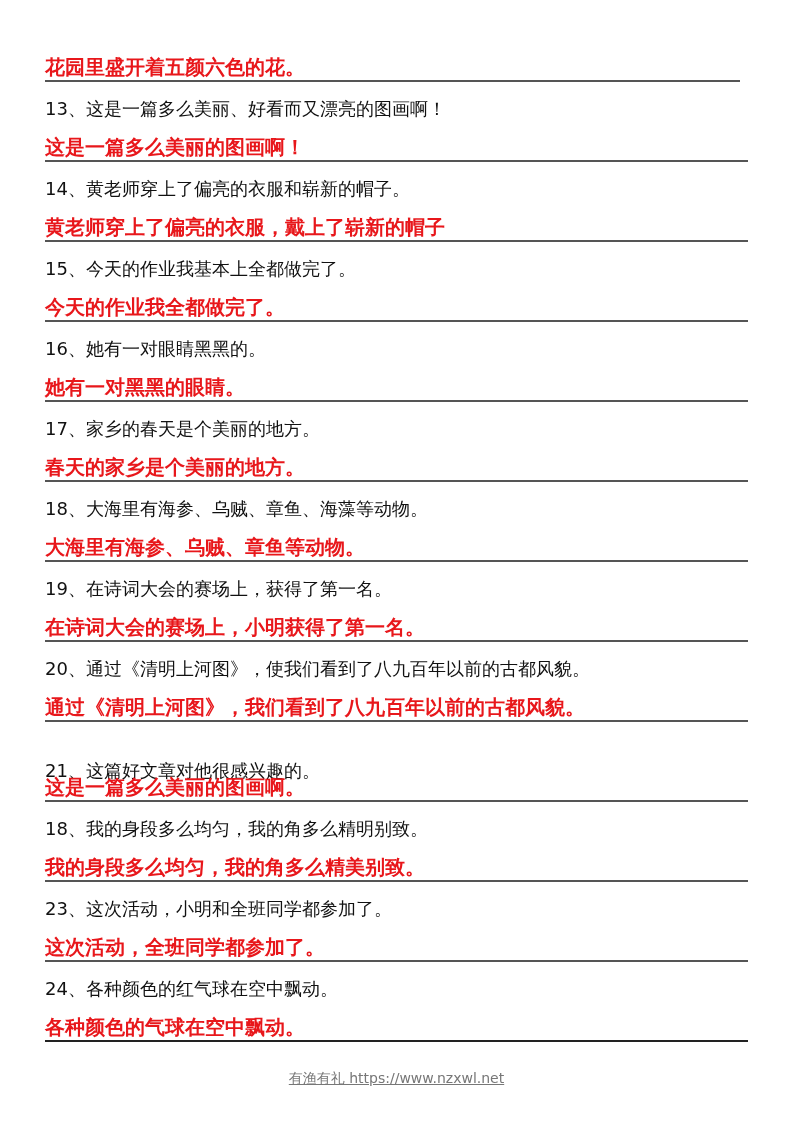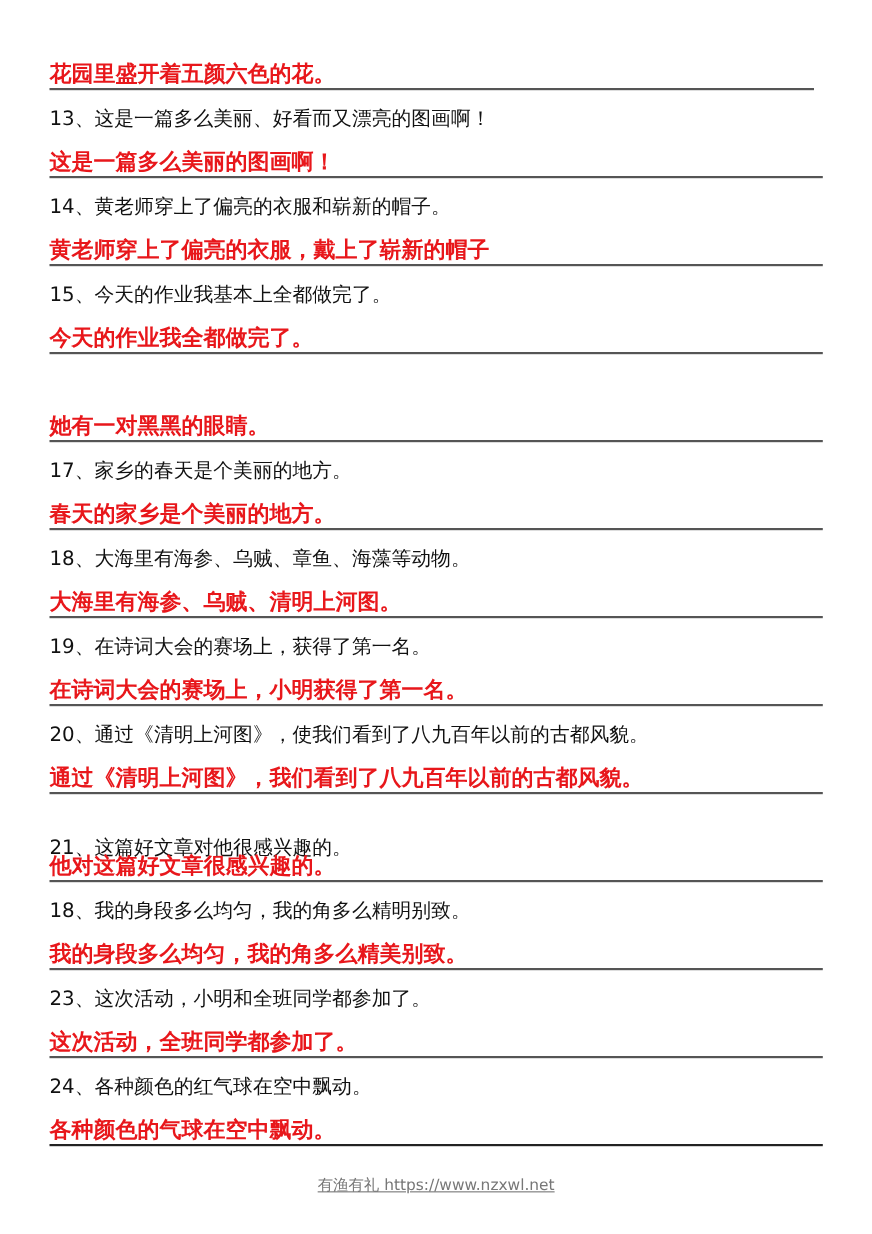--- a/index.html
+++ b/index.html
@@ -35,41 +35,42 @@
   <div class="rule" style="top:160px;"></div>
 
   <div class="question" style="top:174px;">14、黄老师穿上了偏亮的衣服和崭新的帽子。</div>
   <div class="answer" style="top:212px;">黄老师穿上了偏亮的衣服，戴上了崭新的帽子</div>
   <div class="rule" style="top:240px;"></div>
 
   <div class="question" style="top:254px;">15、今天的作业我基本上全都做完了。</div>
   <div class="answer" style="top:292px;">今天的作业我全都做完了。</div>
   <div class="rule" style="top:320px;"></div>
 
+  <div class="question" style="top:334px;">16、她有一对眼睛黑黑的。</div>
   <div class="answer" style="top:372px;">她有一对黑黑的眼睛。</div>
   <div class="rule" style="top:400px;"></div>
 
   <div class="question" style="top:414px;">17、家乡的春天是个美丽的地方。</div>
   <div class="answer" style="top:452px;">春天的家乡是个美丽的地方。</div>
   <div class="rule" style="top:480px;"></div>
 
   <div class="question" style="top:494px;">18、大海里有海参、乌贼、章鱼、海藻等动物。</div>
-  <div class="answer" style="top:532px;">大海里有海参、乌贼、清明上河图。</div>
+  <div class="answer" style="top:532px;">大海里有海参、乌贼、章鱼等动物。</div>
   <div class="rule" style="top:560px;"></div>
 
   <div class="question" style="top:574px;">19、在诗词大会的赛场上，获得了第一名。</div>
   <div class="answer" style="top:612px;">在诗词大会的赛场上，小明获得了第一名。</div>
   <div class="rule" style="top:640px;"></div>
 
   <div class="question" style="top:654px;">20、通过《清明上河图》，使我们看到了八九百年以前的古都风貌。</div>
   <div class="answer" style="top:692px;">通过《清明上河图》，我们看到了八九百年以前的古都风貌。</div>
   <div class="rule" style="top:720px;"></div>
 
   <div class="question" style="top:734px;margin-top:22px;">21、这篇好文章对他很感兴趣的。</div>
-  <div class="answer" style="top:772px;">他对这篇好文章很感兴趣的。</div>
+  <div class="answer" style="top:772px;">这是一篇多么美丽的图画啊。</div>
   <div class="rule" style="top:800px;"></div>
 
   <div class="question" style="top:814px;">18、我的身段多么均匀，我的角多么精明别致。</div>
   <div class="answer" style="top:852px;">我的身段多么均匀，我的角多么精美别致。</div>
   <div class="rule" style="top:880px;"></div>
 
   <div class="question" style="top:894px;">23、这次活动，小明和全班同学都参加了。</div>
   <div class="answer" style="top:932px;">这次活动，全班同学都参加了。</div>
   <div class="rule" style="top:960px;"></div>
 

